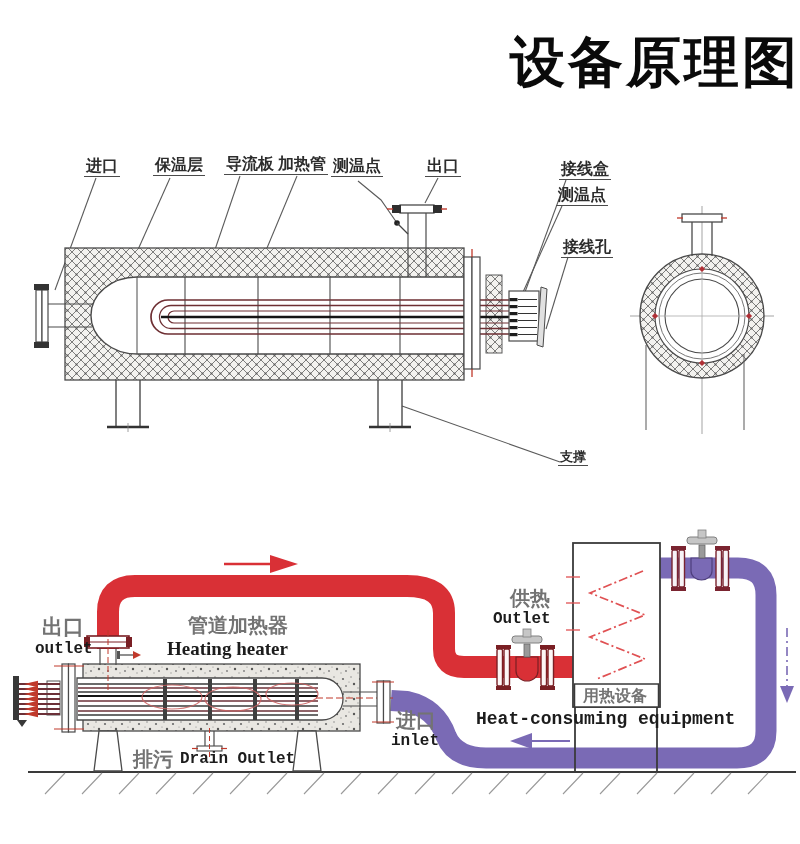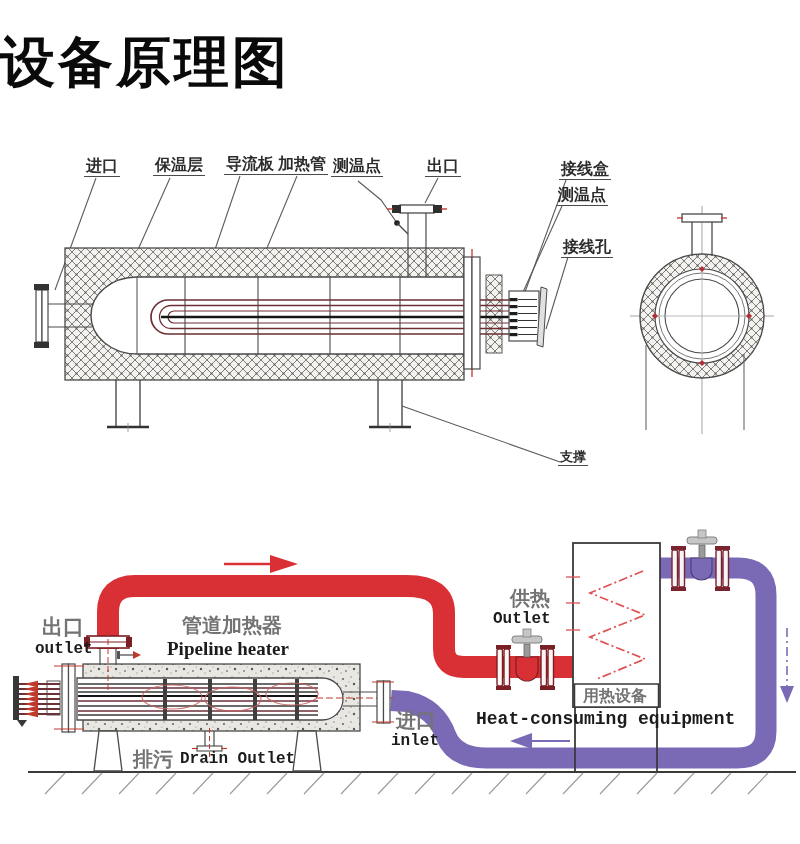--- a/index.html
+++ b/index.html
@@ -1,19 +1,19 @@
 <!DOCTYPE html>
 <html><head>
 <meta charset="utf-8">
 <style>
   html,body{margin:0;padding:0;background:#fff;}
   .frame{position:relative;width:800px;height:844px;background:#fff;overflow:hidden;
          font-family:"Liberation Sans","DejaVu Sans",sans-serif;}
   .abs{position:absolute;}
-  .title{width:800px;text-align:left;top:26px;left:0;font-size:55px;font-weight:bold;
+  .title{width:800px;text-align:right;top:26px;left:0;font-size:55px;font-weight:bold;
          color:#0a0a0a;letter-spacing:3px;}
   svg.layer{position:absolute;left:0;top:0;}
   .tlabel{font-size:16px;font-weight:bold;color:#2c2c2c;border-bottom:1.4px solid #4a4a4a;
           padding:0 2px 1px 2px;line-height:1.05;white-space:nowrap;}
   .tlabel.small{font-size:13px;}
   .cn{font-weight:bold;color:#737373;white-space:nowrap;line-height:1;}
   .en{font-family:"Liberation Mono","DejaVu Sans Mono",monospace;font-weight:600;
       color:#1c1c1c;white-space:nowrap;line-height:1;}
   .serif{font-family:"Liberation Serif","DejaVu Serif",serif;font-weight:bold;
       color:#1c1c1c;white-space:nowrap;line-height:1;}
@@ -334,22 +334,22 @@
   <div class="abs tlabel" style="left:276px;top:156px;">加热管</div>
   <div class="abs tlabel" style="left:331px;top:158px;">测温点</div>
   <div class="abs tlabel" style="left:425px;top:158px;">出口</div>
   <div class="abs tlabel" style="left:559px;top:161px;">接线盒</div>
   <div class="abs tlabel" style="left:556px;top:187px;">测温点</div>
   <div class="abs tlabel" style="left:561px;top:239px;">接线孔</div>
   <div class="abs tlabel small" style="left:558px;top:450px;">支撑</div>
 
   <div class="abs cn" style="left:42px;top:616px;font-size:21px;">出口</div>
   <div class="abs en" style="left:35px;top:641px;font-size:16px;">outlet</div>
-  <div class="abs cn" style="left:182px;top:615px;font-size:20px;">管道加热器</div>
-  <div class="abs serif" style="left:167px;top:639px;font-size:19px;">Pipeline heater</div>
+  <div class="abs cn" style="left:188px;top:615px;font-size:20px;">管道加热器</div>
+  <div class="abs serif" style="left:167px;top:639px;font-size:19px;">Heating heater</div>
   <div class="abs cn" style="left:510px;top:588px;font-size:20px;">供热</div>
   <div class="abs en" style="left:493px;top:611px;font-size:16px;">Outlet</div>
   <div class="abs cn" style="left:396px;top:710px;font-size:20px;">进口</div>
   <div class="abs en" style="left:391px;top:733px;font-size:16px;">inlet</div>
   <div class="abs cn" style="left:133px;top:749px;font-size:20px;">排污</div>
   <div class="abs en" style="left:180px;top:751px;font-size:16px;">Drain Outlet</div>
   <div class="abs cn" style="left:575px;top:688px;width:80px;text-align:center;font-size:16px;">用热设备</div>
   <div class="abs en" style="left:476px;top:710px;font-size:18px;text-align:right;">Heat-consuming equipment</div>
 
 </div>

